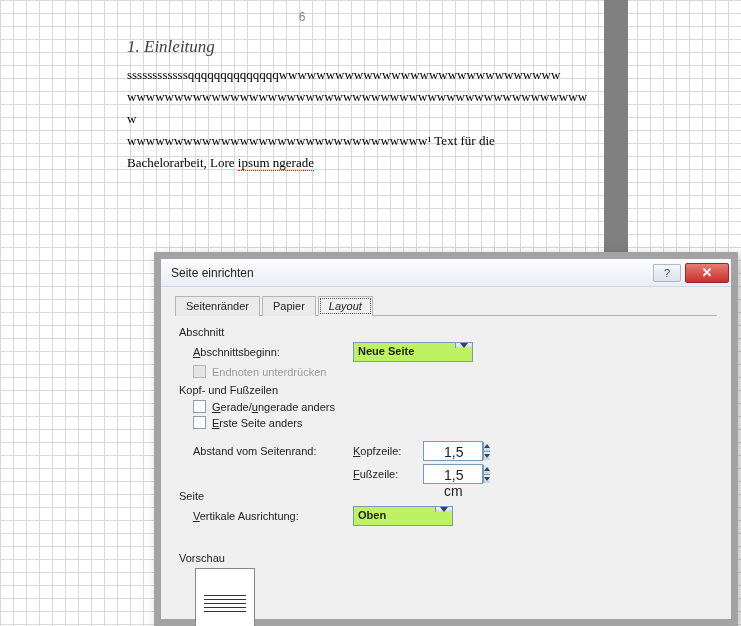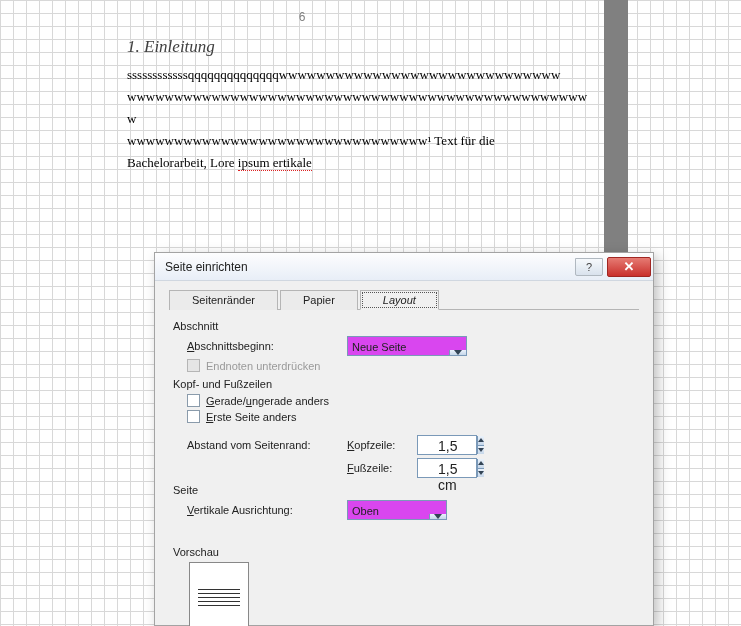--- a/index.html
+++ b/index.html
@@ -56,24 +56,24 @@
     margin-bottom: 6px;
     font-style: italic;
   }
   .spell { border-bottom: 1px dotted #d22; }
 
   
   .dialog {
     position: absolute;
     top: 252px;
     left: 154px;
-    width: 500px;
+    width: 584px;
     height: 374px;
     background: #f0f0f0;
-    border: 1px solid #a3a3a3;
+    border: 7px solid #a3a3a3;
     box-shadow: 4px 4px 12px rgba(0,0,0,0.25);
   }
   .titlebar {
     height: 28px;
     background: linear-gradient(to bottom, #fdfdfe, #e8eef7);
     border-bottom: 1px solid #d0d7e0;
     display: flex;
     align-items: center;
     padding: 0 0 0 10px;
     font-size: 12px;
@@ -105,21 +105,21 @@
   .dialog-body {
     padding: 8px 14px 0 14px;
   }
   
   .tabs {
     display: flex;
     border-bottom: 1px solid #b5b5b5;
     margin-bottom: 10px;
   }
   .tab {
-    padding: 3px 22px;
+    padding: 3px 10px;
     border: 1px solid #b5b5b5;
     border-bottom: none;
     background: #ebebeb;
     margin-right: 2px;
     font-size: 11px;
     position: relative;
     top: 1px;
     color:#222;
   }
   .tab.active {
@@ -137,25 +137,26 @@
   .indent { margin-left: 18px; }
   .row {
     display: flex;
     align-items: center;
     margin: 3px 0;
     font-size: 11px;
     color: #222;
   }
   .u { text-decoration: underline; }
   .combo {
-    display: inline-flex; align-items: flex-end;
+    display: inline-flex; align-items: flex-start;
     border: 1px solid #7a99b8;
-    background: #d946ef;
+    background: #bef264;
     height: 20px;
     width: 120px;
+    font-weight: bold;
   }
   .combo .combo-text {
     flex:1; padding: 2px 4px; font-size:11px;
   }
   .combo .combo-btn {
     width: 17px;
     border-left: 1px solid #7a99b8;
     background: linear-gradient(to bottom,#eaf2fb,#c6d7ea);
     display:flex;align-items:center;justify-content:center;
   }
@@ -208,21 +209,21 @@
 <div class="page-num">6</div>
 
 <div class="doc-text">
   <div class="heading">1. Einleitung</div>
   <div>ssssssssssssqqqqqqqqqqqqqqwwwwwwwwwwwwwwwwwwwwwwwwwwwwww</div>
   <div>wwwwwwwwwwwwwwwwwwwwwwwwwwwwwwwwwwwwwwwwwwwwwwwwww</div>
   <div>
     <span>wwwwwwwwwwwwwwwwwwwwwwwwwwwwwwww</span><span>¹ Text für die</span>
   </div>
   <div>
-    <span>Bachelorarbeit, Lore </span><span class="spell">ipsum ertikale</span>
+    <span>Bachelorarbeit, Lore </span><span class="spell">ipsum ngerade</span>
   </div>
 </div>
 
 <div class="dialog">
   <div class="titlebar">
     <span>Seite einrichten</span>
     <span class="spacer"></span>
     <span class="tb-btn">?</span>
     <span class="tb-close">✕</span>
   </div>

